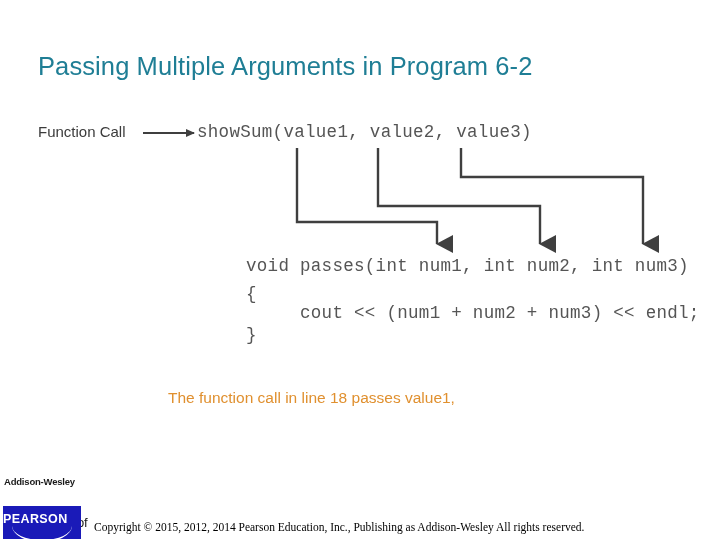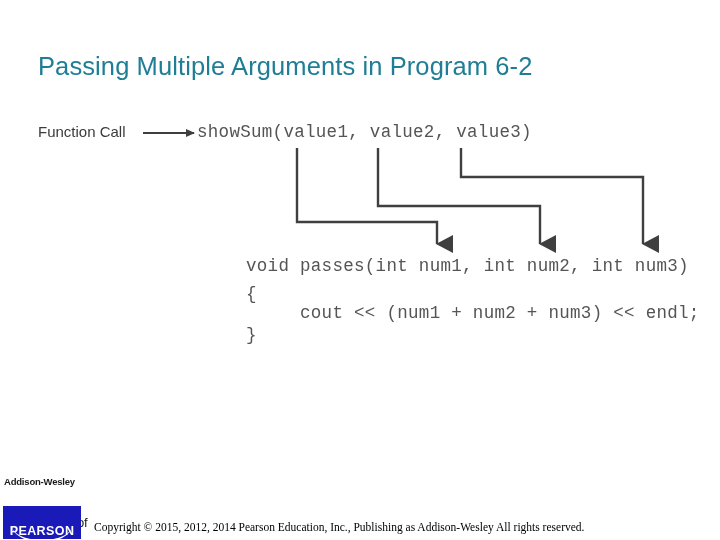--- a/index.html
+++ b/index.html
@@ -103,23 +103,22 @@
     left: 3px;
     top: 506px;
     width: 78px;
     height: 33px;
     background: #1a1ab8;
     overflow: hidden;
   }
   #pearson-wordmark {
     position: absolute;
     left: 0;
-    top: 18px;
+    top: 6px;
     width: 78px;
-    text-align: center;
     font-size: 12.5px;
     font-weight: bold;
     color: #ffffff;
     letter-spacing: 0.4px;
   }
   #pearson-swoosh {
     position: absolute;
     left: 9px;
     top: 20px;
     width: 60px;
@@ -168,20 +167,21 @@
 
 <div class="code-text" id="proto-line">void passes(int num1, int num2, int num3)</div>
 
 <div class="code-text" id="brace-open">{</div>
 
 <div class="code-text" id="body-line">     cout &lt;&lt; (num1 + num2 + num3) &lt;&lt; endl;</div>
 
 <div class="code-text" id="brace-close">}</div>
 
 <div id="caption">
+  <span class="caption-line">The function call in line 18 passes value1,</span>
 </div>
 
 <div id="imprint-block">
   <div id="imprint-line1">Addison-Wesley</div>
   <div id="imprint-line2">is an imprint of</div>
 </div>
 
 <div id="pearson-logo">
   <div id="pearson-wordmark">PEARSON</div>
   <div id="pearson-swoosh"></div>

